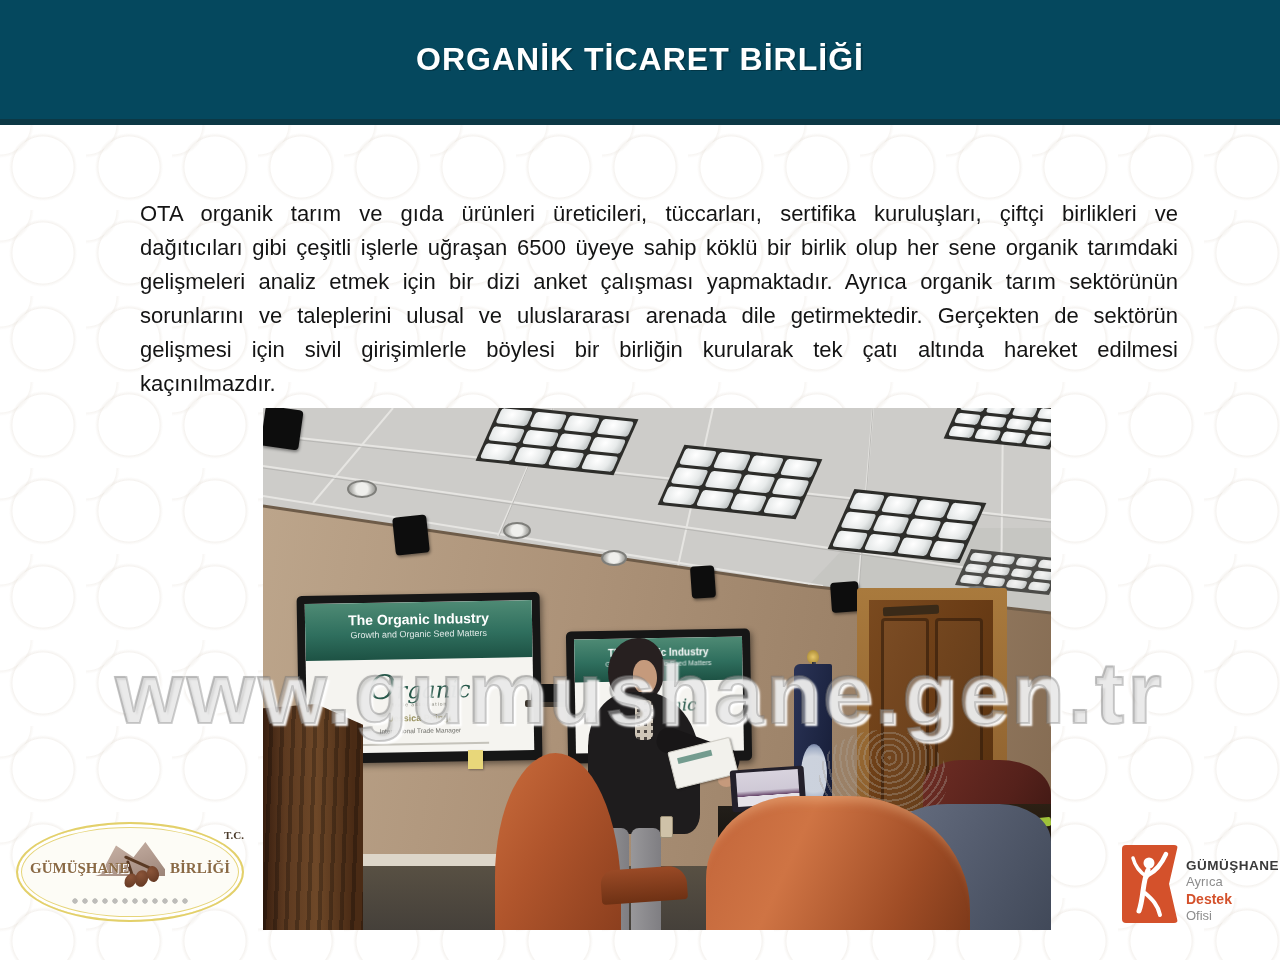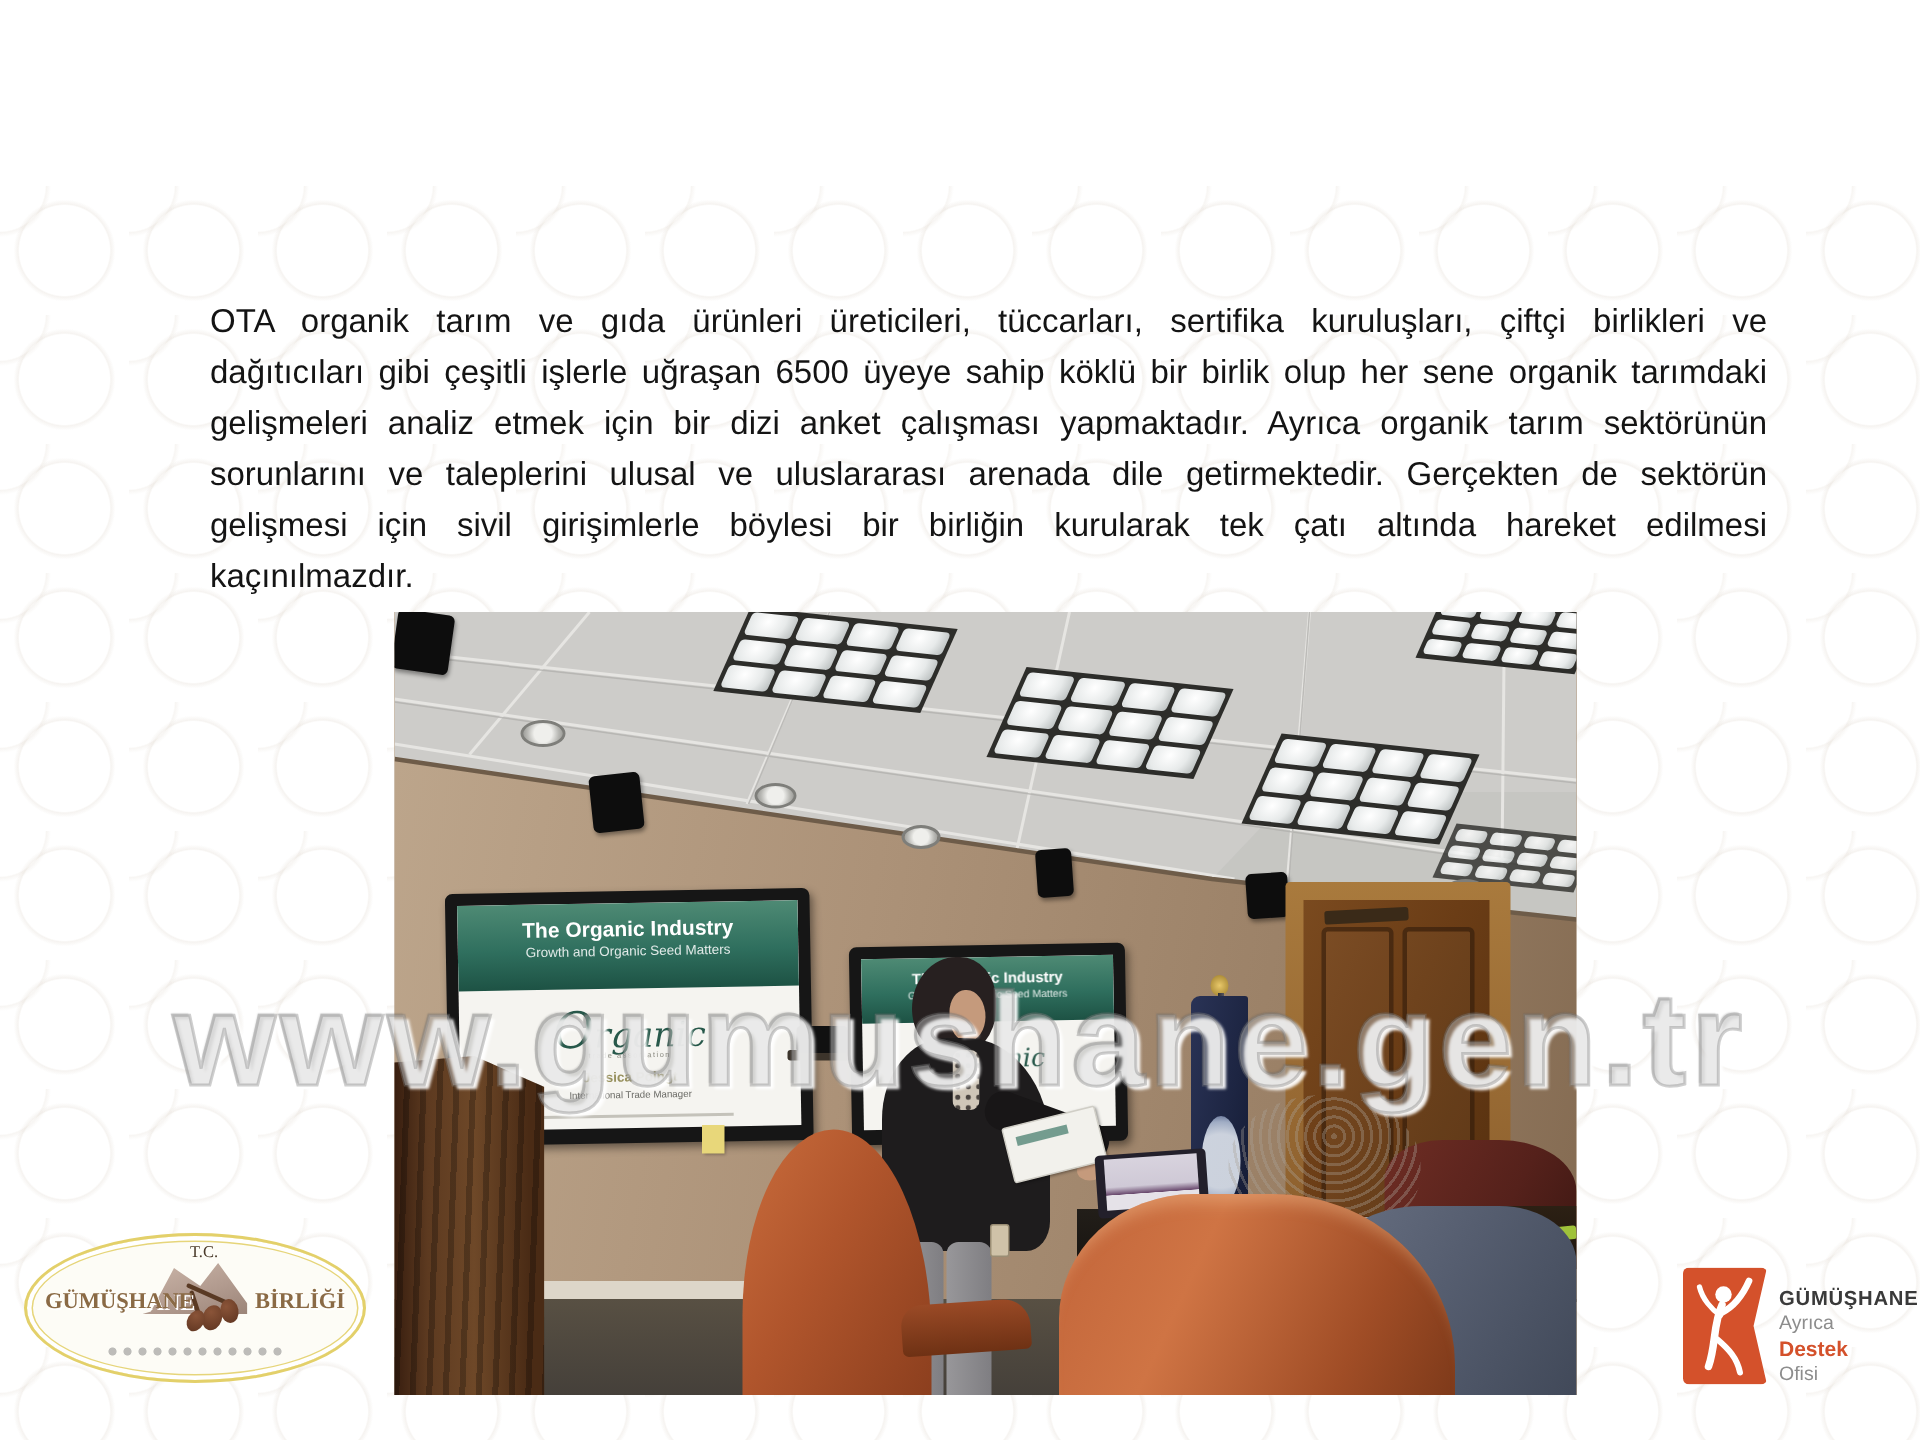--- a/index.html
+++ b/index.html
@@ -125,22 +125,22 @@
     -webkit-text-stroke:2px rgba(130,130,130,.38);
     text-shadow:3px 3px 2px rgba(255,255,255,.95), -1px -1px 1px rgba(80,80,80,.18);
     pointer-events:none;
   }
   
   .valilik{position:absolute;left:16px;top:822px;width:228px;height:100px;}
   .valilik .oval{
     position:absolute;inset:0;background:#fdfcf6;border:2px solid var(--valilik-gold,#E3D06A);
     border-radius:50%;box-shadow:inset 0 0 0 3px #fff, inset 0 0 0 4px #e6d57a;
   }
-  .valilik .tc{position:absolute;left:12px;right:0;top:7px;text-align:center;
-    font-family:"Liberation Serif", serif;font-weight:normal;font-size:11px;color:#4a3a2a;}
+  .valilik .tc{position:absolute;left:12px;right:0;top:7px;text-align:right;
+    font-family:"Liberation Serif", serif;font-weight:bold;font-size:11px;color:#4a3a2a;}
   .valilik .row{position:absolute;left:14px;right:14px;top:38px;display:flex;justify-content:space-between;
     font-family:"Liberation Serif", serif;font-weight:bold;font-size:15px;color:#8a6a45;
     text-shadow:1px 1px 0 #fff;}
   .valilik .art{position:absolute;left:79px;top:18px;width:70px;height:52px;}
   .mountain{position:absolute;left:0;top:2px;width:70px;height:34px;background:
     linear-gradient(160deg,#c3aa9c 0%,#a3887b 60%,#8a6f62 100%);
     clip-path:polygon(8% 95%,30% 10%,55% 45%,72% 0,100% 80%,100% 100%,0 100%);opacity:.85;}
   .walnut{position:absolute;border-radius:50%;background:radial-gradient(circle at 35% 30%,#8a5438,#5e3420);}
   .branch{position:absolute;background:#5a3a24;border-radius:2px;}
   .flourish{position:absolute;left:54px;top:72px;width:120px;height:14px;opacity:.65;
@@ -154,20 +154,23 @@
   .ydo .city{font-size:13.5px;font-weight:bold;color:#3a3a3a;letter-spacing:.5px;}
   .ydo .w1,.ydo .w3{font-size:13px;color:#8d8d8d;}
   .ydo .w2{font-size:14px;font-weight:bold;color:var(--ydo-orange,#D4512B);}
 </style>
 </head>
 <body>
 
 <div class="slide">
   <div class="bg-pattern"></div>
 
+  <header class="titlebar">
+    <h1>ORGANİK TİCARET  BİRLİĞİ</h1>
+  </header>
 
   <p class="body-text">OTA  organik tarım ve gıda ürünleri üreticileri, tüccarları, sertifika kuruluşları, çiftçi birlikleri ve dağıtıcıları gibi çeşitli işlerle uğraşan 6500 üyeye sahip köklü bir birlik olup her sene organik tarımdaki gelişmeleri analiz etmek için bir dizi anket çalışması yapmaktadır. Ayrıca organik tarım sektörünün sorunlarını ve taleplerini ulusal ve uluslararası arenada dile getirmektedir. Gerçekten de sektörün gelişmesi için sivil girişimlerle böylesi bir birliğin kurularak tek çatı altında hareket edilmesi kaçınılmazdır.</p>
 
   <figure class="photo">
     <div class="abs wall"></div>
 
     <svg class="abs ceiling-svg" width="788" height="212" viewBox="0 0 788 212">
       <polygon points="0,0 788,0 788,205 545,178 0,98" fill="#cdccc9"></polygon>
       <polygon points="545,178 788,205 788,120 600,120" fill="#c2c1be" opacity="0.6"></polygon>
       <g stroke="#e6e5e2" stroke-width="2">

